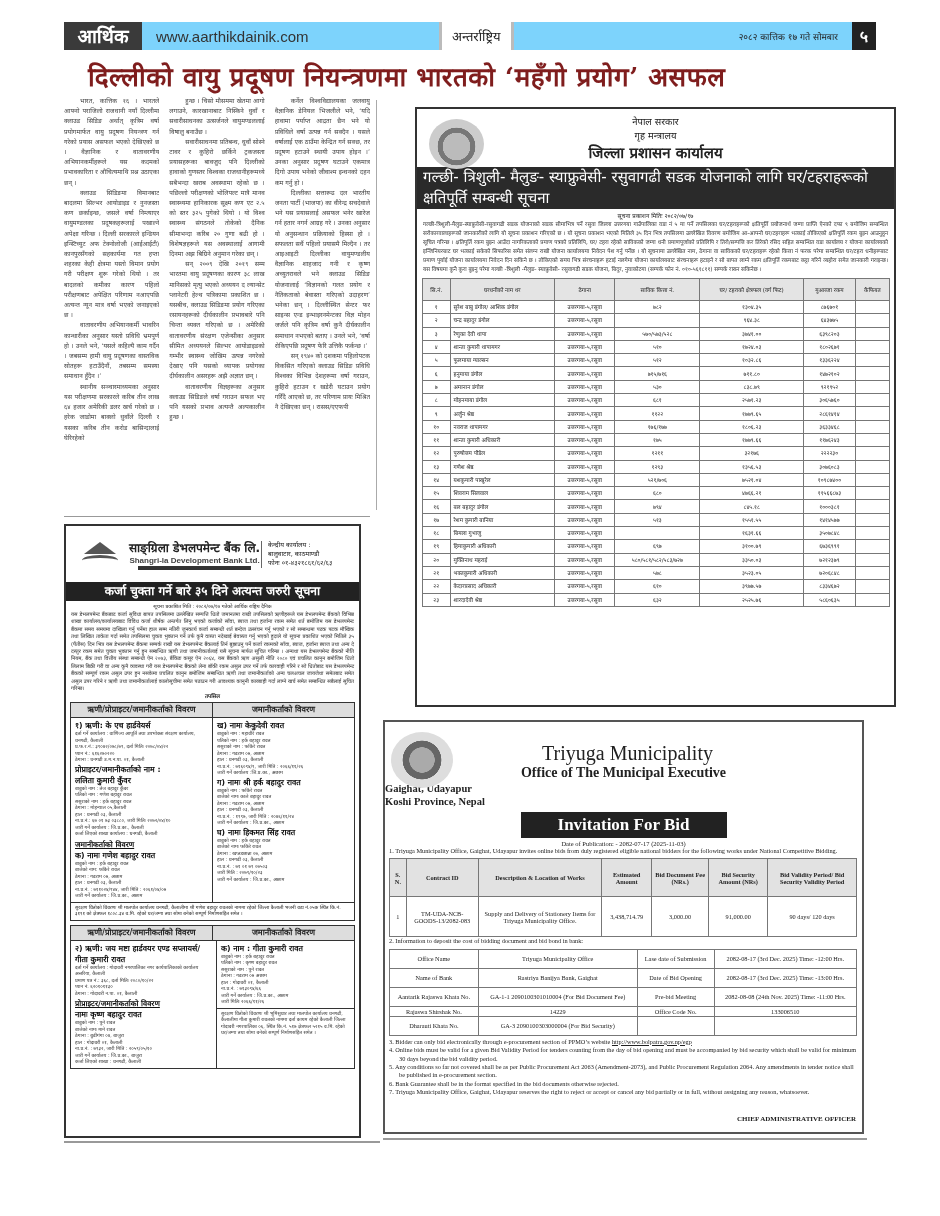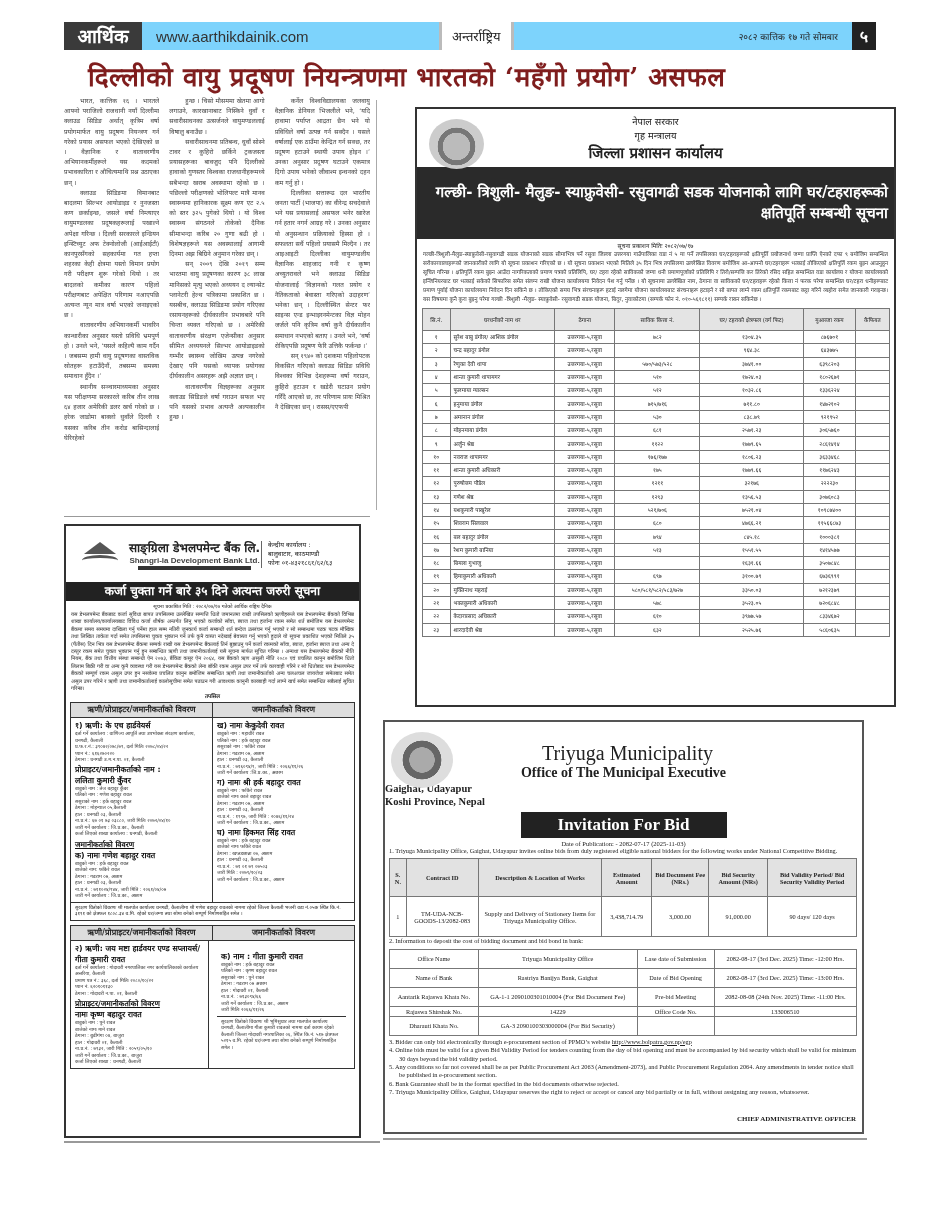--- a/index.html
+++ b/index.html
@@ -21,21 +21,21 @@
   .news-col { flex: 1; font-size: 6.3px; line-height: 10.2px; color: #444; text-align: justify; overflow: hidden; }
   .news-col p { text-indent: 16px; }
   .news-rule { position: absolute; left: 64px; top: 516px; width: 306px; border-top: 1px solid #999; }
 
   
   .gov { position: absolute; left: 383px; top: 107px; width: 481px; height: 600px; border: 2px solid #333; background: #fff; margin-left: 32px; }
   .gov-emblem { position: absolute; left: 12px; top: 10px; width: 55px; height: 50px; border-radius: 50%; background: radial-gradient(circle at 50% 55%, #bbb 0 35%, #777 36% 48%, #ccc 49%); }
   .gov-head { text-align: center; padding-top: 6px; }
   .gov-head .l1 { font-size: 9.5px; line-height: 14px; }
   .gov-head .l3 { font-size: 15px; font-weight: bold; line-height: 20px; }
-  .gov-banner { background: #2a2a2a; color: #fff; text-align: right; font-weight: bold; font-size: 15px; line-height: 21px; padding: 15px 6px; margin-top: 4px; }
+  .gov-banner { background: #2a2a2a; color: #fff; text-align: left; font-weight: normal; font-size: 15px; line-height: 21px; padding: 0 6px; margin-top: 4px; }
   .gov-date { text-align: center; font-size: 6px; margin-top: 3px; }
   .gov-body { font-size: 5.6px; line-height: 9px; padding: 0 6px; text-align: justify; color: #333; }
   table.gov-table { width: 468px; margin: 4px 0 0 5px; border-collapse: collapse; font-size: 5.6px; }
   .gov-table th, .gov-table td { border: 1px solid #777; text-align: center; padding: 0 3px; height: 13.3px; }
   .gov-table th { background: #e4e4e4; height: 22px; font-weight: normal; }
   .gov-table td.name { text-align: left; }
 
   
   .bank { position: absolute; left: 64px; top: 524px; width: 297px; height: 614px; border: 2px solid #333; background: #fff; }
   .bank-top { display: flex; height: 56px; align-items: center; padding: 0 6px; }
@@ -457,21 +457,21 @@
         <div id="s2-pd">
             <div>बाबुको नाम : पुने रावत</div>
             <div>बाजेको नामः माने रावत</div>
             <div>ठेगाना : बुढीगंगा ०४, बाजुरा</div>
             <div>हाल : गोदावरी ०१, कैलाली</div>
             <div>ना.प्र.नं. : ७९३२, जारी मिति : २०५९/०५/१०</div>
             <div>जारी गर्ने कार्यालय : जि.प्र.का., बाजुरा</div>
             <div>कर्जा लिएको शाखा : धनगढी, कैलाली</div>
           </div>
       </div>
-      <div class="cell" style="padding:8px">
+      <div class="cell" style="padding:0">
         <div style="padding:2px 4px">
           <div class="nm">क) नाम : गीता कुमारी रावत</div>
           <div id="s2-rd">
               <div>बाबुको नाम : हर्क बहादुर रावत</div>
               <div>पतिको नाम : कृष्ण बहादुर रावत</div>
               <div>ससुराको नाम : पुने रावत</div>
               <div>ठेगाना : गढराम ०७ अछाम</div>
               <div>हाल : गोदावरी ०१, कैलाली</div>
               <div>ना.प्र.नं. : ७१३०९४/६६</div>
               <div>जारी गर्ने कार्यालय : जि.प्र.का., अछाम</div>

